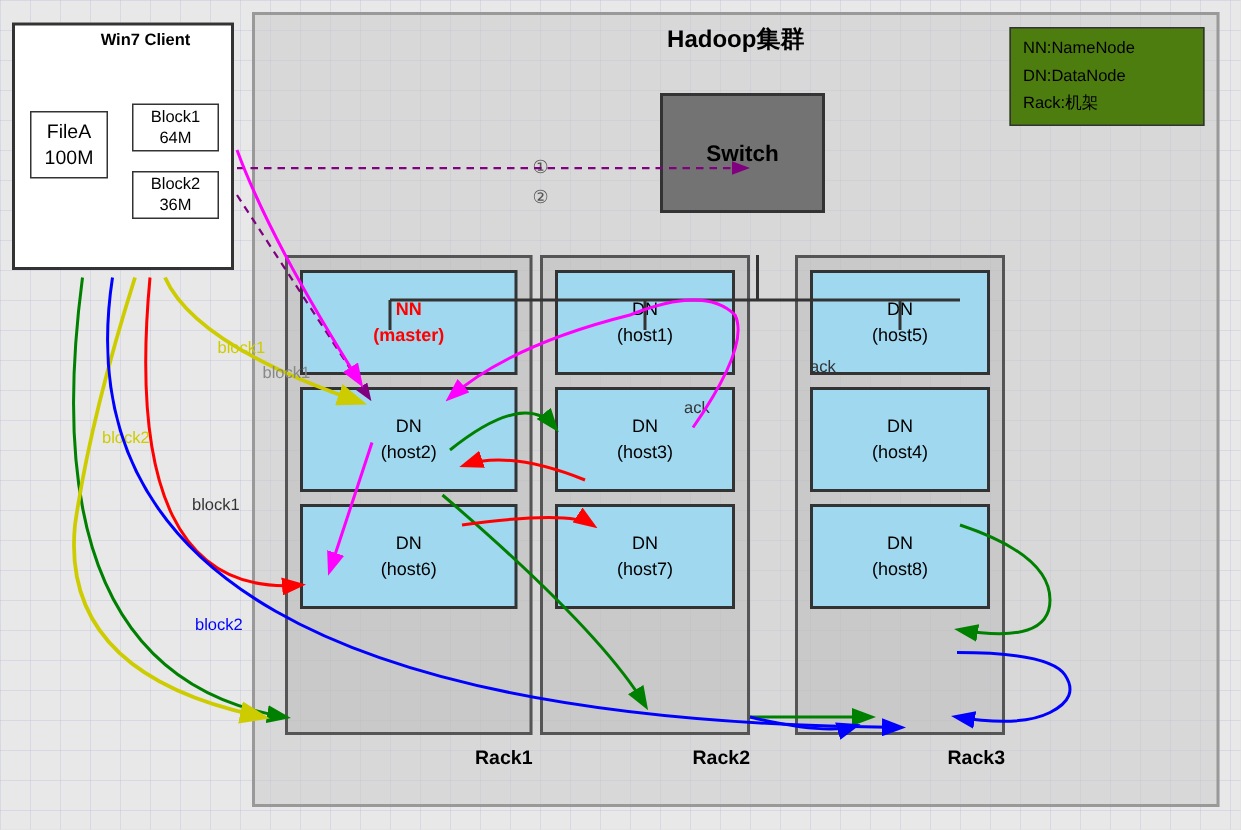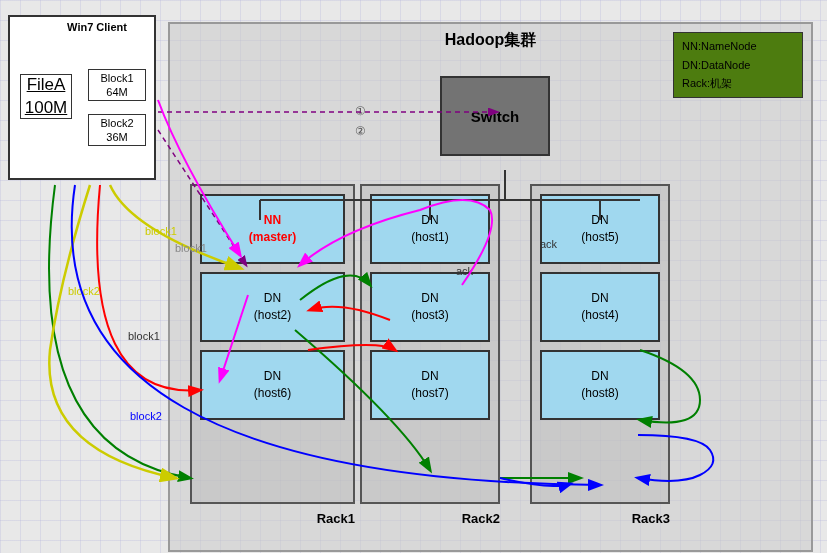--- a/index.html
+++ b/index.html
@@ -56,23 +56,22 @@
       left: 10px;
       top: 35px;
       width: 52px;
       height: 45px;
       border: 1.5px solid #333;
       background: white;
       display: flex;
       flex-direction: column;
       align-items: center;
       justify-content: center;
-      font-size: 17px;
+      font-size: 13px;
       line-height: 1.3;
-      text-decoration: underline;
     }
 
     .block-box {
       border: 1.5px solid #333;
       background: white;
       width: 58px;
       height: 32px;
       display: flex;
       flex-direction: column;
       align-items: center;
@@ -94,21 +93,20 @@
 
     
     .hadoop-cluster {
       position: absolute;
       left: 168px;
       top: 8px;
       width: 645px;
       height: 530px;
       border: 2px solid #999;
       background: rgba(200,200,200,0.5);
-      margin-top: 14px;
     }
 
     .hadoop-title {
       text-align: center;
       font-size: 16px;
       font-weight: bold;
       padding: 6px 0;
     }
 
     

